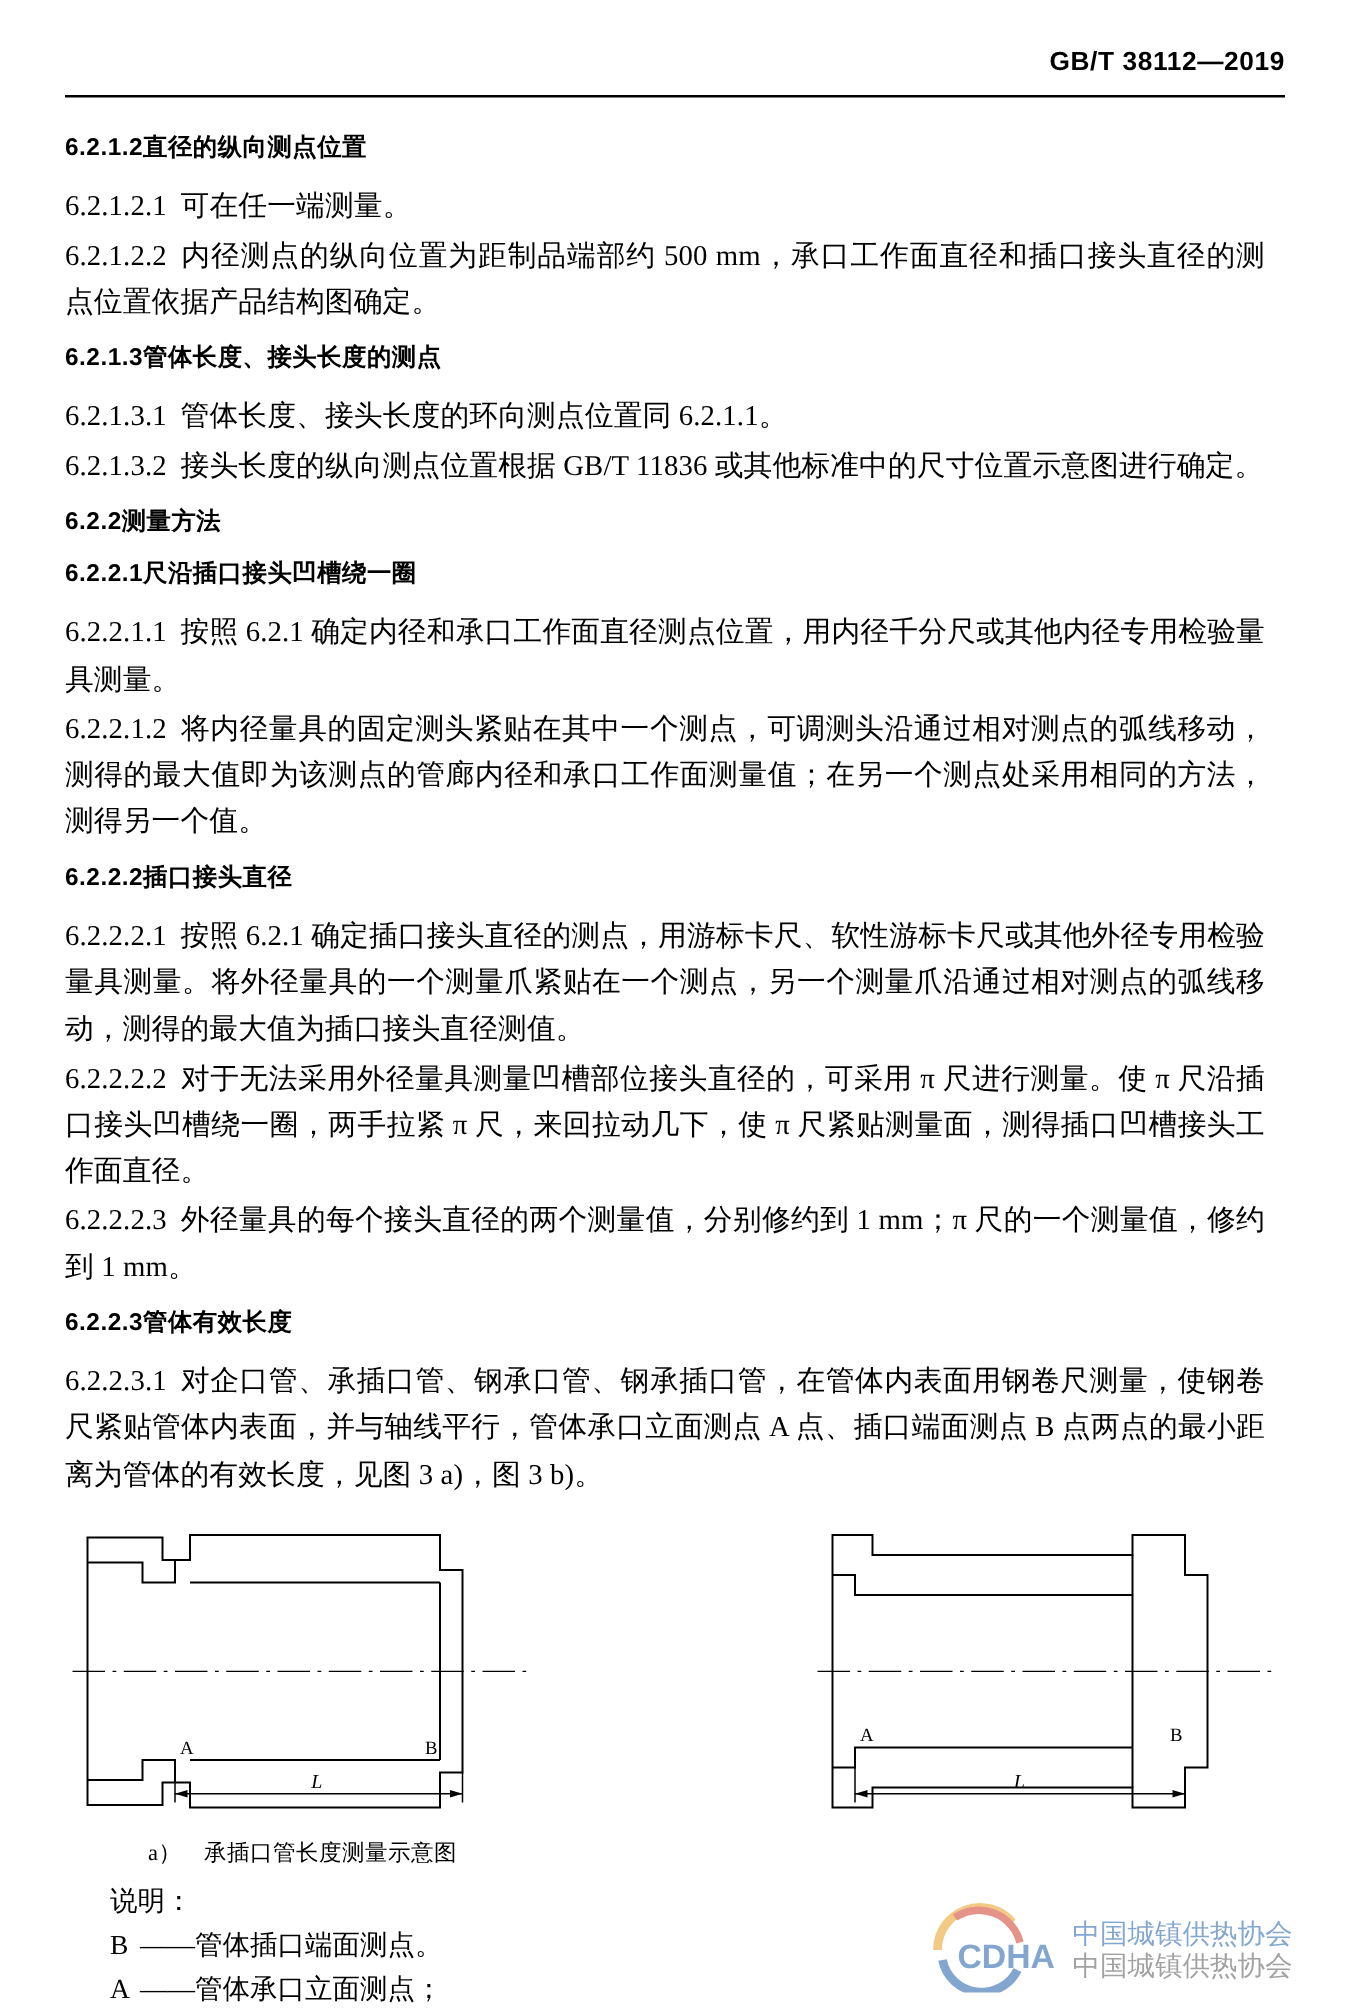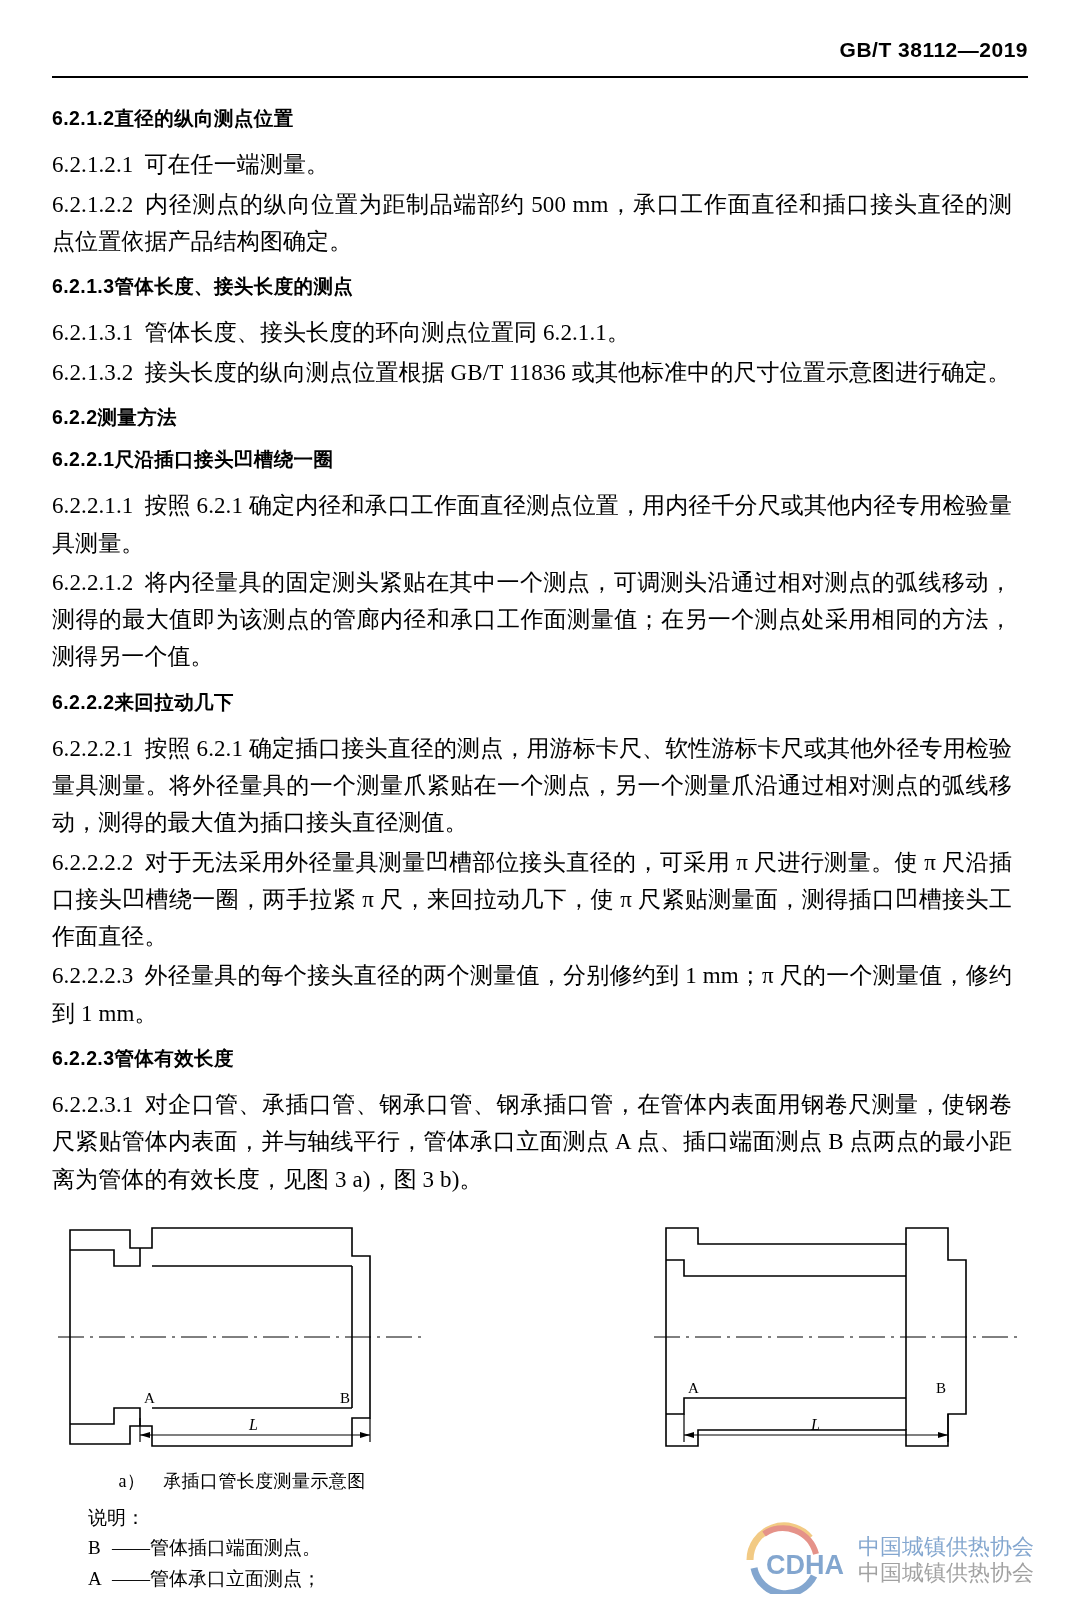--- a/index.html
+++ b/index.html
@@ -96,21 +96,21 @@
     font-family: "Liberation Serif", serif;
     font-style: normal;
   }
   .figcap .txt {
     margin-left: 18px;
     font-weight: 500;
   }
   .legend {
     margin-top: 24px;
     margin-left: 36px;
-    font-size: 19px;
+    font-size: 22px;
     line-height: 1.5;
   }
   .legend div {
     margin-bottom: 2px;
   }
   .legend .sym {
     display: inline-block;
     width: 24px;
     font-family: "Liberation Serif", serif;
     font-style: italic;
@@ -193,21 +193,21 @@
       <p class="para">
         <span class="pn mono">6.2.2.1.1</span><span>按照 6.2.1 确定内径和承口工作面直径测点位置，用内径千分尺或其他内径专用检验量具测量。</span>
       </p>
       <p class="para">
         <span class="pn mono">6.2.2.1.2</span><span>将内径量具的固定测头紧贴在其中一个测点，可调测头沿通过相对测点的弧线移动，测得的最大值即为该测点的管廊内径和承口工作面测量值；在另一个测点处采用相同的方法，测得另一个值。</span>
       </p>
     </div>
 
     <div class="sec-wrap">
       <h3 class="sec sec-num">6.2.2.2</h3>
-      <h3 class="sec">来回拉动几下</h3>
+      <h3 class="sec">插口接头直径</h3>
     </div>
 
     <div class="blk">
       <p class="para">
         <span class="pn mono">6.2.2.2.1</span><span>按照 6.2.1 确定插口接头直径的测点，用游标卡尺、软性游标卡尺或其他外径专用检验量具测量。将外径量具的一个测量爪紧贴在一个测点，另一个测量爪沿通过相对测点的弧线移动，测得的最大值为插口接头直径测值。</span>
       </p>
       <p class="para">
         <span class="pn mono">6.2.2.2.2</span><span>对于无法采用外径量具测量凹槽部位接头直径的，可采用 π 尺进行测量。使 π 尺沿插口接头凹槽绕一圈，两手拉紧 π 尺，来回拉动几下，使 π 尺紧贴测量面，测得插口凹槽接头工作面直径。</span>
       </p>
       <p class="para">

